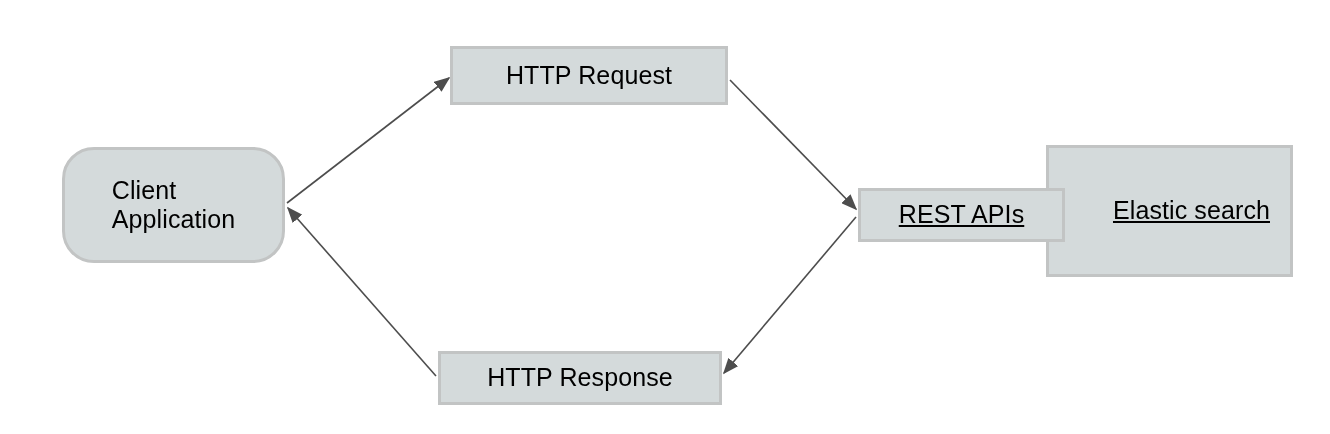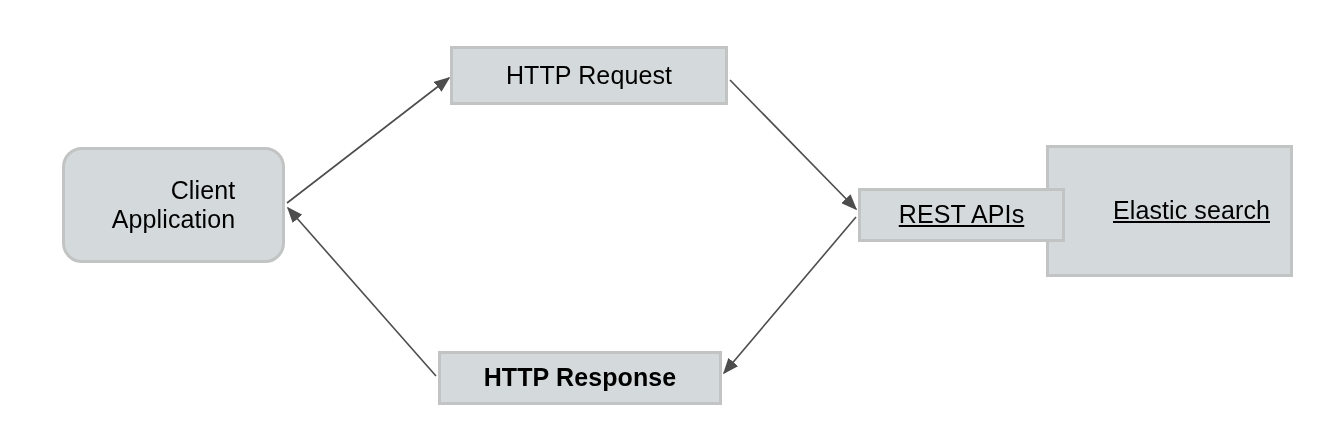--- a/index.html
+++ b/index.html
@@ -26,45 +26,45 @@
     z-index: 1;
   }
   .node {
     position: absolute;
     box-sizing: border-box;
     background: #d4dadb;
     border: 3px solid #c2c4c4;
     display: flex;
     align-items: center;
     justify-content: center;
-    text-align: right;
+    text-align: left;
     color: #000000;
     font-size: 25px;
     line-height: 1.18;
     letter-spacing: 0.1px;
     z-index: 2;
   }
   .node.rounded {
-    border-radius: 20px;
+    border-radius: 32px;
   }
   .node-label {
     display: block;
     white-space: pre-line;
     padding: 0 6px;
   }
 
   
   #node-client {
     left: 62px;  top: 147px;  width: 223px; height: 116px;
   }
   #node-http-request {
     left: 450px; top: 46px;   width: 278px; height: 59px;
   }
   #node-http-response {
-    left: 438px; top: 351px;  width: 284px; height: 54px; font-weight: bold;
+    left: 438px; top: 351px;  width: 284px; height: 54px;
   }
   #node-elasticsearch {
     left: 1046px; top: 145px; width: 247px; height: 132px;
     justify-content: flex-end;
     padding-right: 14px;
     z-index: 2;
     text-decoration: underline;
   }
   #node-rest-apis {
     left: 858px; top: 188px;  width: 207px; height: 54px;

